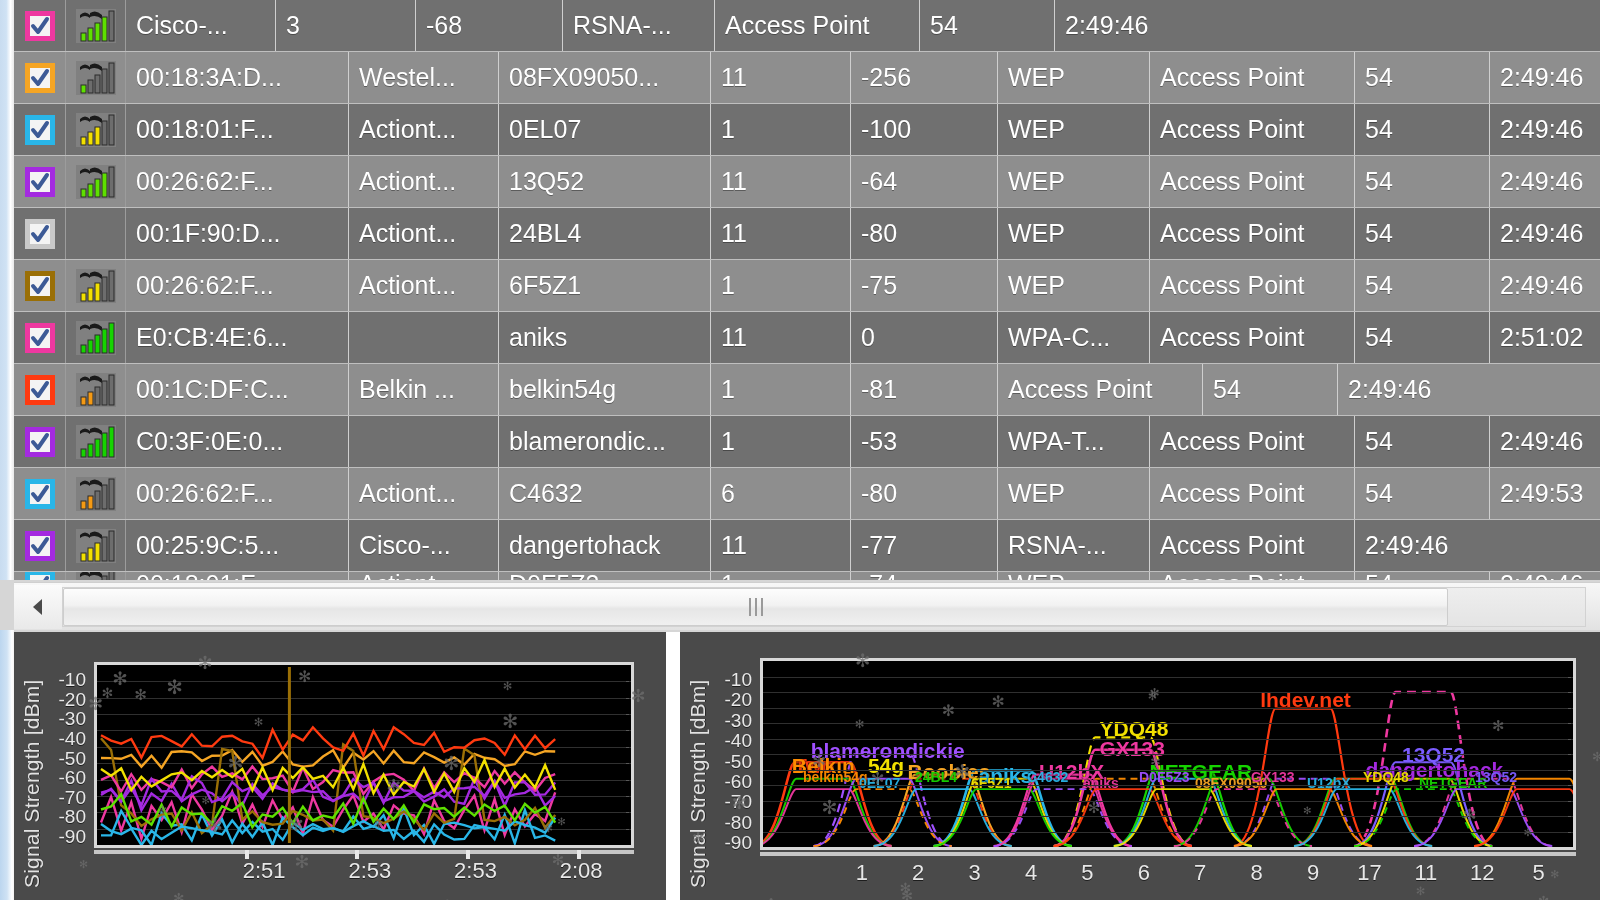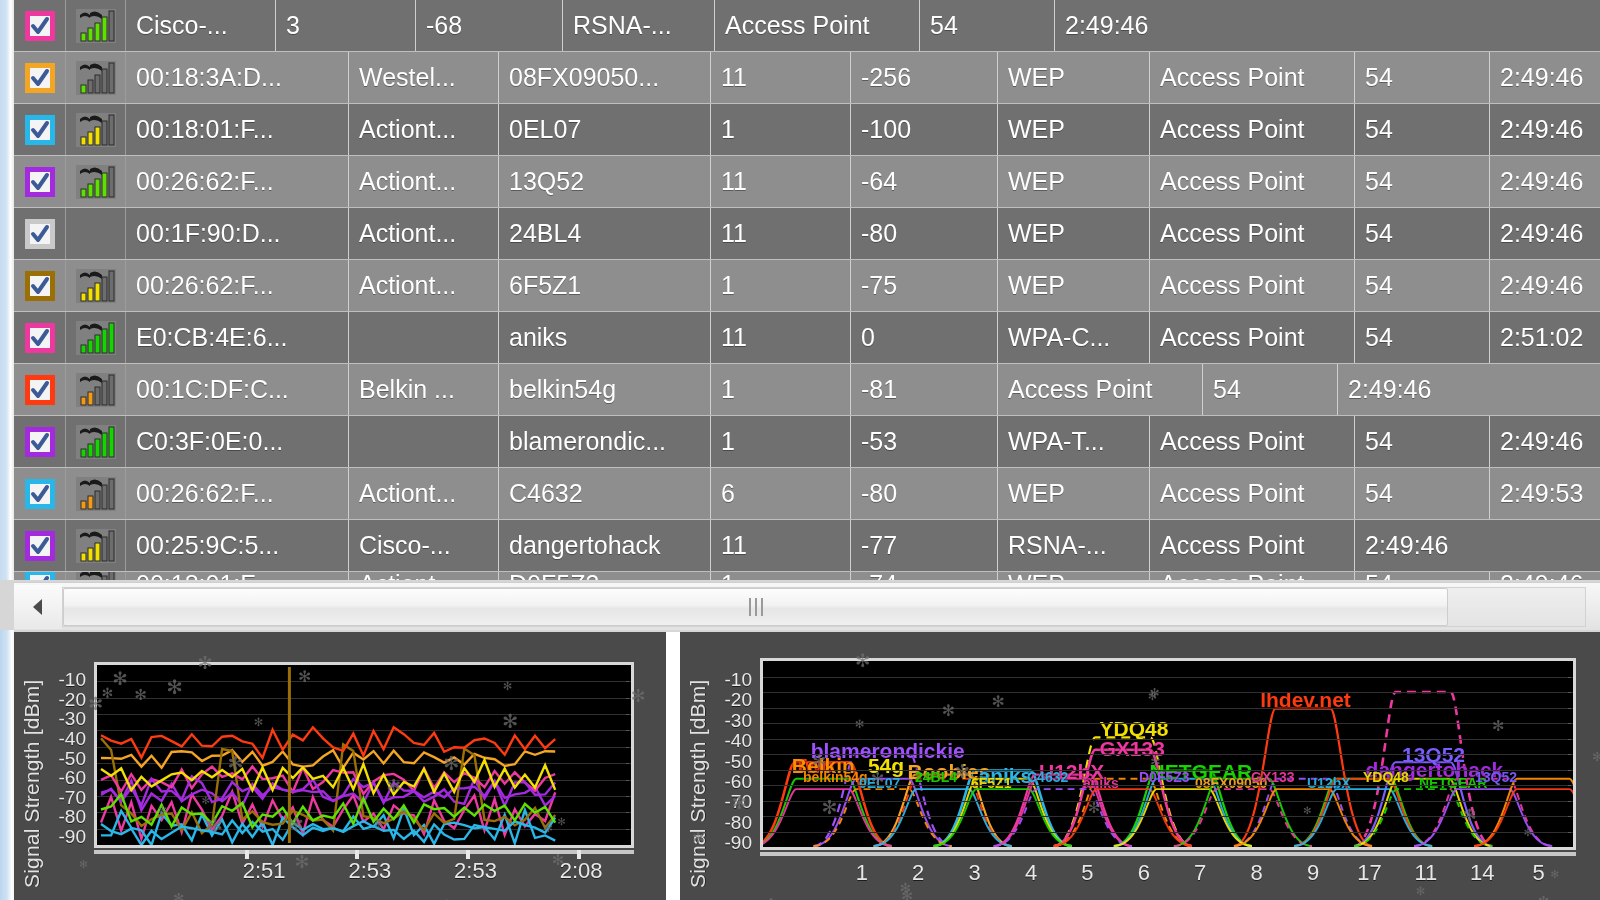--- a/index.html
+++ b/index.html
@@ -739,21 +739,21 @@
           <span style="flex: 1 1 0px;">2</span>
           <span style="flex: 1 1 0px;">3</span>
           <span style="flex: 1 1 0px;">4</span>
           <span style="flex: 1 1 0px;">5</span>
           <span style="flex: 1 1 0px;">6</span>
           <span style="flex: 1 1 0px;">7</span>
           <span style="flex: 1 1 0px;">8</span>
           <span style="flex: 1 1 0px;">9</span>
           <span style="flex: 1 1 0px;">17</span>
           <span style="flex: 1 1 0px;">11</span>
-          <span style="flex: 1 1 0px;">14</span>
+          <span style="flex: 1 1 0px;">12</span>
           <span style="flex: 1 1 0px;">5</span>
         </div>
     <span class="speck" style="left: 79.967%; top: 94.1289%; font-size: 11.4438px;">✻</span>
         <span class="speck" style="left: 9.10408%; top: 98.1889%; font-size: 17.5828px;">✻</span>
         <span class="speck" style="left: 99.1208%; top: 43.684%; font-size: 12.5876px;">✻</span>
         <span class="speck" style="left: 91.6838%; top: 72.2809%; font-size: 10.6247px;">✻</span>
         <span class="speck" style="left: 28.4598%; top: 25.6464%; font-size: 15.861px;">✻</span>
         <span class="speck" style="left: 51.1154%; top: 45.4471%; font-size: 12.463px;">✻</span>
         <span class="speck" style="left: 1.3173%; top: 73.3496%; font-size: 14.5974px;">✻</span>
         <span class="speck" style="left: 20.7322%; top: 51.0207%; font-size: 16.4308px;">✻</span>

